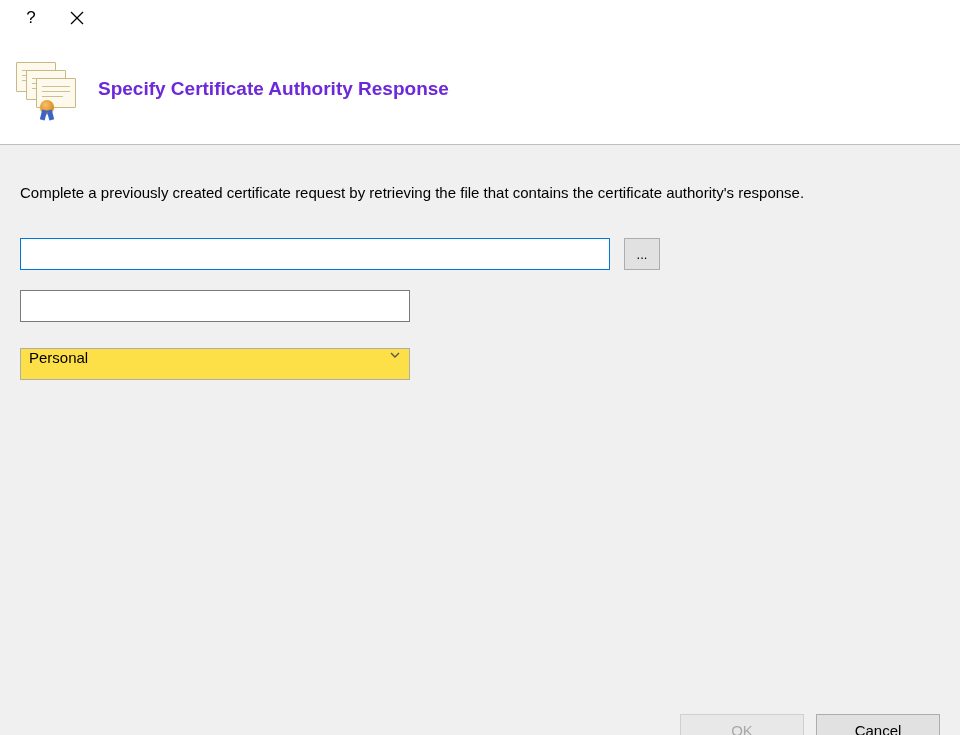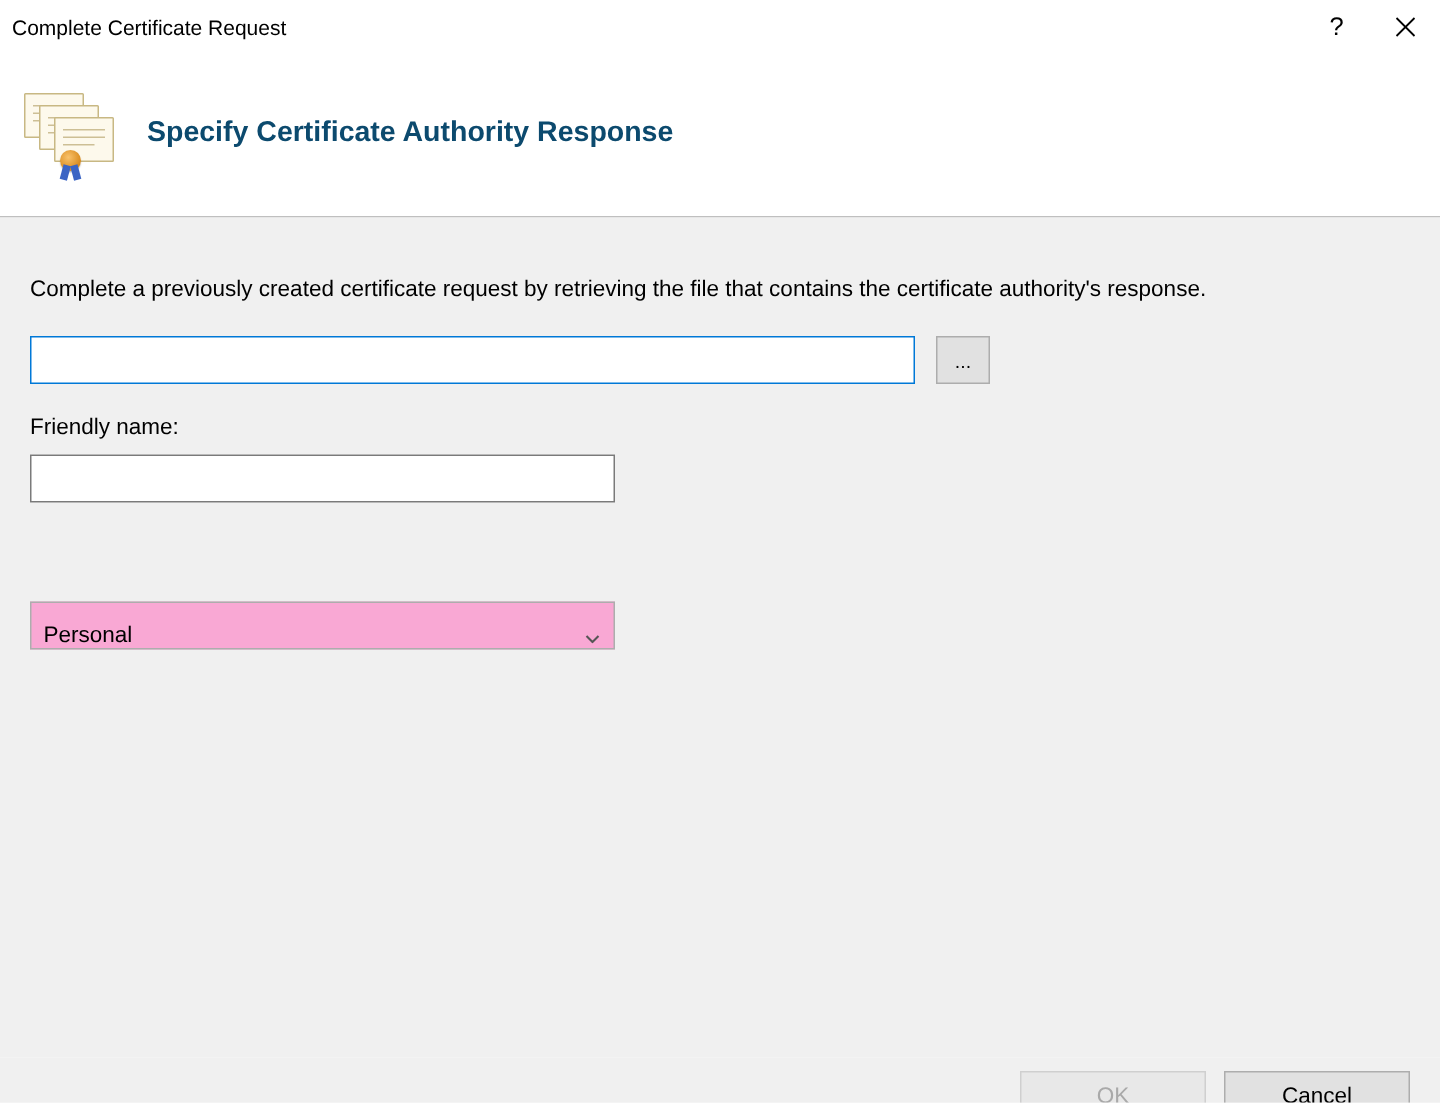--- a/index.html
+++ b/index.html
@@ -93,37 +93,37 @@
       position: absolute;
       top: 10px;
       width: 5px; height: 10px;
       background: #3b64c4;
     }
     .ribbon::before { left: 1px; transform: rotate(15deg); }
     .ribbon::after { right: 1px; transform: rotate(-15deg); }
     .header-title {
       font-size: 19px;
       font-weight: 700;
-      color: #0c4a6e;
+      color: #6d28d9;
     }
     .separator {
       border: none;
       border-top: 1px solid #bfbfbf;
     }
     .body {
       background: #f0f0f0;
       padding: 36px 20px 20px 20px;
       height: 560px;
       position: relative;
     }
     .desc {
       font-size: 15px;
       color: #000;
       line-height: 1.55;
-      margin-bottom: 20px;
+      margin-bottom: 34px;
       max-width: 900px;
     }
     .field-label {
       font-size: 15px;
       color: #000;
       margin-bottom: 10px;
     }
     .row {
       display: flex;
       align-items: center;
@@ -160,28 +160,27 @@
       margin-bottom: 26px;
     }
     .select-wrap {
       position: relative;
       width: 390px;
     }
     .select {
       width: 100%;
       height: 32px;
       border: 1px solid #adadad;
-      background: #f9a8d4;
-      display: flex;
-      align-items: flex-end;
+      background: #fde047;
+      display: flex;
+      align-items: flex-start;
       justify-content: space-between;
       padding: 0 8px;
       cursor: pointer;
       font-size: 15px;
-      margin-top: 40px;
     }
     .select-chevron {
       width: 12px; height: 12px;
       display: flex; align-items: center; justify-content: center;
     }
     .select-chevron svg {
       width: 10px; height: 6px;
       stroke: #555; stroke-width: 1.4; fill: none;
     }
     .footer {
@@ -207,21 +206,20 @@
       color: #a9a9a9;
       background: #e8e8e8;
       border-color: #cfcfcf;
       cursor: default;
     }
   </style>
 </head>
 <body>
 
 <div class="titlebar">
-  <div class="titlebar-title">Complete Certificate Request</div>
   <div class="titlebar-controls">
     <div class="titlebar-btn help">?</div>
     <div class="titlebar-btn close">
       <svg viewBox="0 0 14 14">
           <line x1="1" y1="1" x2="13" y2="13"></line>
           <line x1="13" y1="1" x2="1" y2="13"></line>
         </svg>
     </div>
   </div>
 </div>
@@ -247,21 +245,20 @@
 <div class="body">
   <div class="desc">Complete a previously created certificate request by retrieving the file that contains the certificate authority's response.</div>
 
   <div class="row">
     <input type="text" class="file-input" value="" style="">
     <div class="browse-btn">
       <span>...</span>
     </div>
   </div>
 
-  <div class="field-label">Friendly name:</div>
   <input type="text" class="friendly-input" value="" style="">
 
   <div class="select-wrap">
     <div class="select">
       <span>Personal</span>
       <span class="select-chevron">
         <svg viewBox="0 0 10 6">
             <polyline points="1,1 5,5 9,1"></polyline>
           </svg>
       </span>

